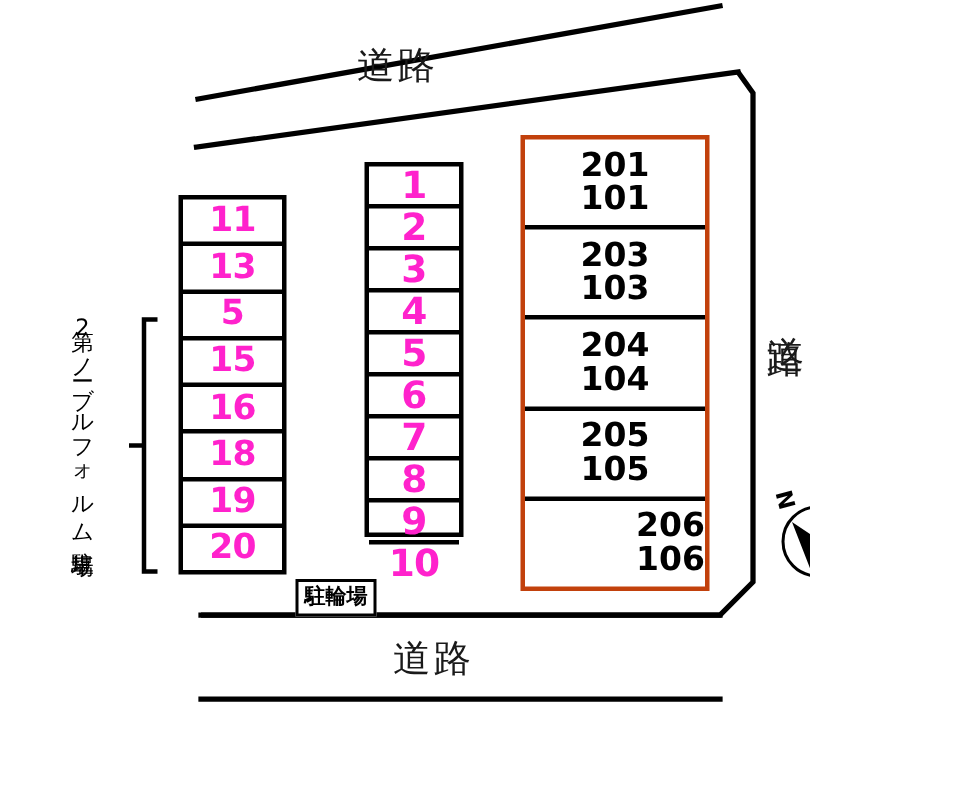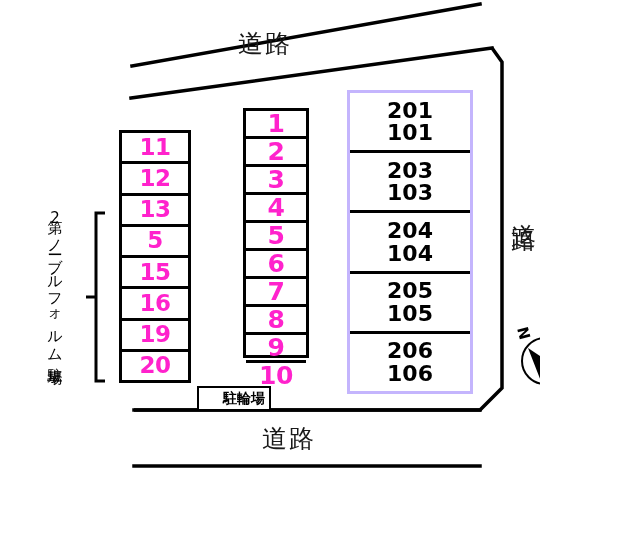--- a/index.html
+++ b/index.html
@@ -59,36 +59,36 @@
   #col-mid .stall-label { font-size: 25px; }
 
   
   #building {
     position: absolute;
     left: 347px;
     top: 90px;
     width: 126px;
     height: 304px;
     box-sizing: border-box;
-    border: 3px solid #c4b5fd;
+    border: 3px solid #c2410c;
     background: #ffffff;
     display: flex;
     flex-direction: column;
   }
   .unit-row {
     flex: 1 1 0;
     box-sizing: border-box;
     border-bottom: 3px solid #000000;
     display: flex;
     flex-direction: column;
     align-items: center;
     justify-content: center;
     padding-top: 1px;
   }
-  .unit-row:last-child { border-bottom: none; }
+  .unit-row:last-child { border-bottom: none; align-items: flex-end; }
   .unit-upper, .unit-lower {
     font-family: "DejaVu Sans", sans-serif;
     font-weight: bold;
     font-size: 22px;
     color: #000000;
     line-height: 1.02;
     letter-spacing: 0px;
   }
 
   
@@ -139,21 +139,20 @@
     padding: 1px 4px 2px 4px;
   }
   #bicycle-box .bp-text {
     font-family: "DejaVu Sans", sans-serif;
     font-size: 14px;
     font-weight: bold;
     color: #000000;
     letter-spacing: 0px;
     line-height: 1;
     white-space: nowrap;
-    margin-left: 20px;
   }
 
   
   #compass { position: absolute; left: 512px; top: 328px; width: 62px; height: 62px; }
   #compass-n {
     position: absolute;
     left: 6px;
     top: -4px;
     font-family: "DejaVu Sans", sans-serif;
     font-size: 15px;
@@ -185,33 +184,33 @@
   <div class="road-label" id="road-right">道路</div>
   <div class="road-label" id="road-bottom">道路</div>
 
   <div id="lot-name">第2ノーブルフォルム駐車場</div>
 
   <div class="stall-col" id="col-left">
     <div class="stall">
         <span class="stall-label">11</span>
       </div>
     <div class="stall">
-        <span class="stall-label">12</span>
-      </div>
-    <div class="stall">
         <span class="stall-label">13</span>
       </div>
     <div class="stall">
         <span class="stall-label">5</span>
       </div>
     <div class="stall">
         <span class="stall-label">15</span>
       </div>
     <div class="stall">
         <span class="stall-label">16</span>
+      </div>
+    <div class="stall">
+        <span class="stall-label">18</span>
       </div>
     <div class="stall">
         <span class="stall-label">19</span>
       </div>
     <div class="stall">
         <span class="stall-label">20</span>
       </div>
   </div>
 
   <div class="stall-col" id="col-mid">

